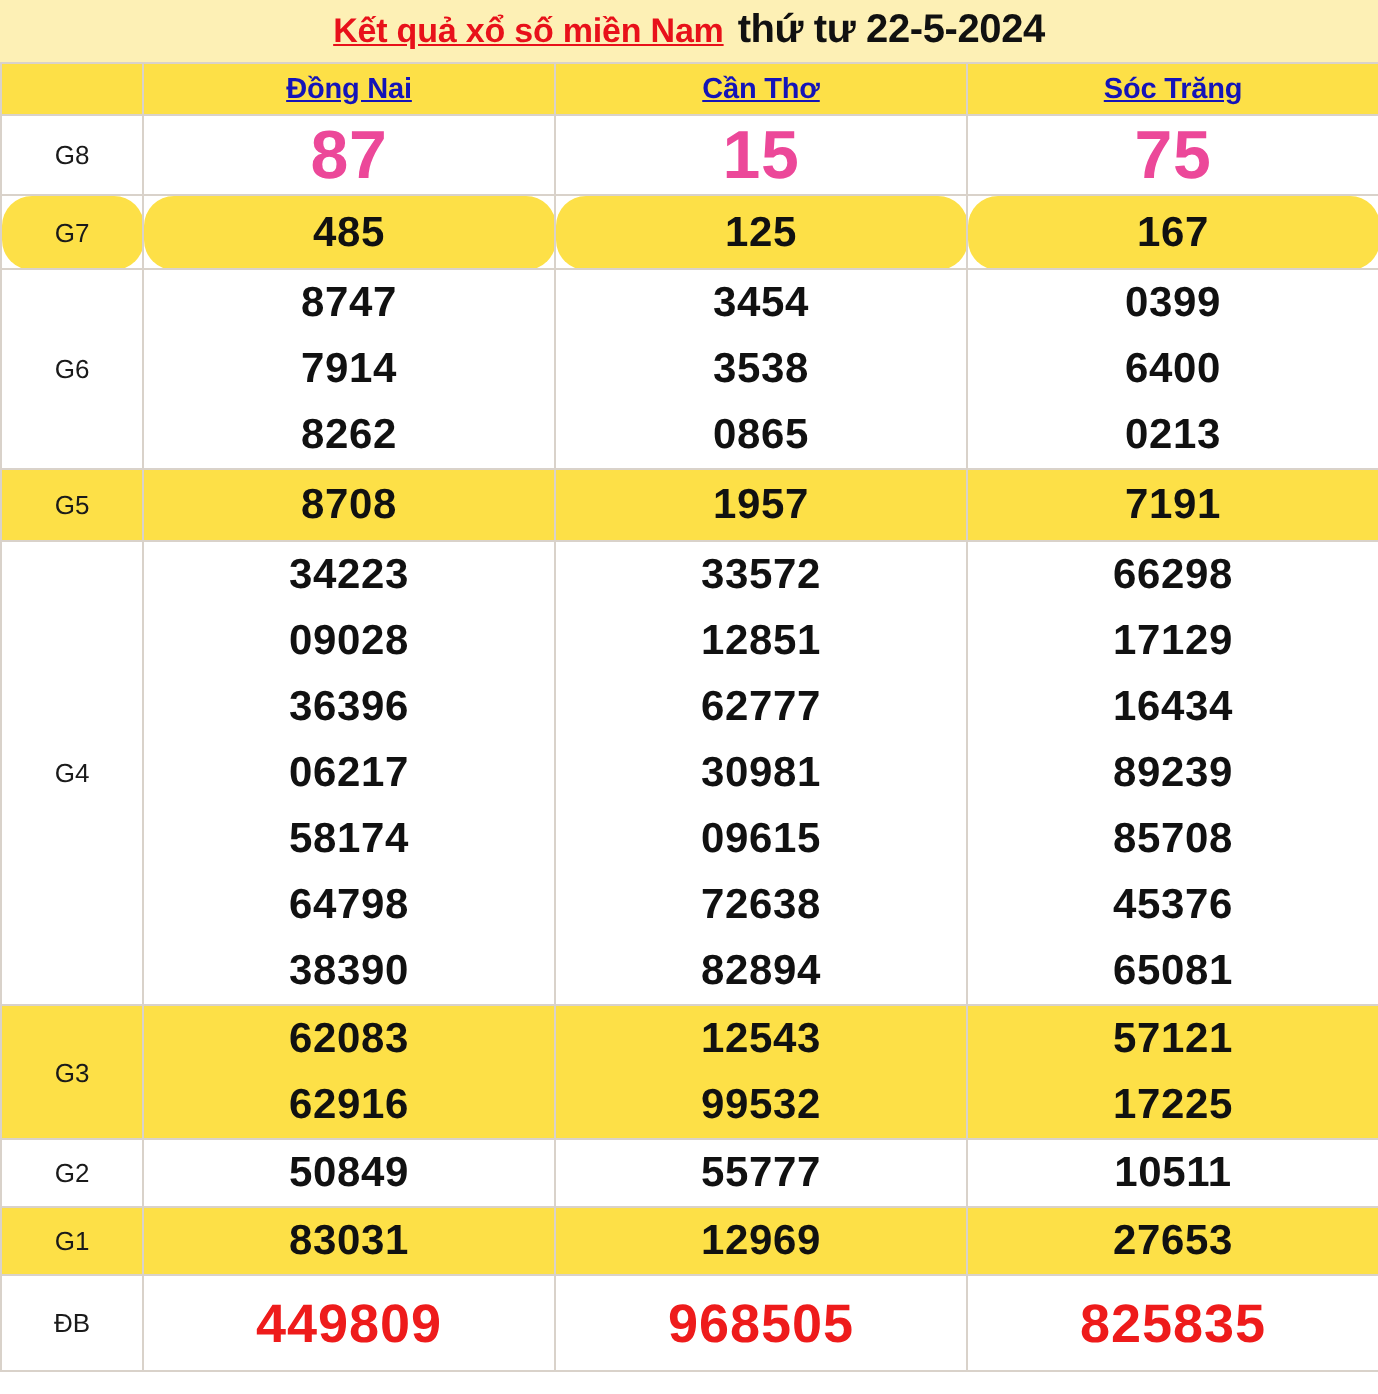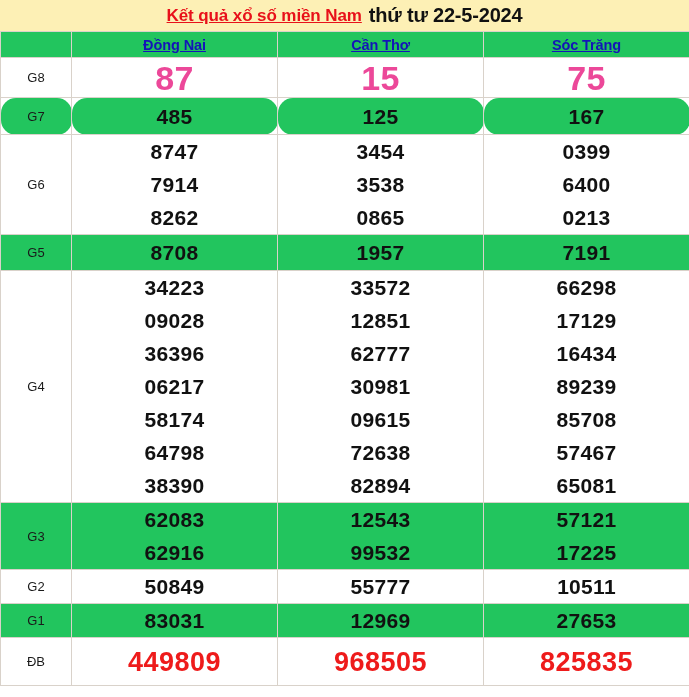--- a/index.html
+++ b/index.html
@@ -61,21 +61,21 @@
   .result-table th {
     border: 1px solid #d9d2ca;
     padding: 0;
     text-align: center;
     vertical-align: middle;
     box-sizing: border-box;
   }
   .result-table tr:first-child th { border-top: 1px solid #d9d2ca; }
 
   
-  tr.shade > td, tr.shade > th { background: #22c55e; }
+  tr.shade > td, tr.shade > th { background: #fde047; }
   tr.plain > td, tr.plain > th { background: #ffffff; }
 
   
   .head-row th { height: 26px; }
   .prov-link {
     color: #1414b8;
     font-size: 14.5px;
     font-weight: bold;
     text-decoration: underline;
     cursor: pointer;
@@ -220,21 +220,21 @@
             <span>09615</span>
             <span>72638</span>
             <span>82894</span>
           </td>
           <td class="nums">
             <span>66298</span>
             <span>17129</span>
             <span>16434</span>
             <span>89239</span>
             <span>85708</span>
-            <span>57467</span>
+            <span>45376</span>
             <span>65081</span>
           </td>
         </tr>
         <tr class="shade r-g3">
           <td class="prize-label">G3</td>
           <td class="nums">
             <span>62083</span>
             <span>62916</span>
           </td>
           <td class="nums">

